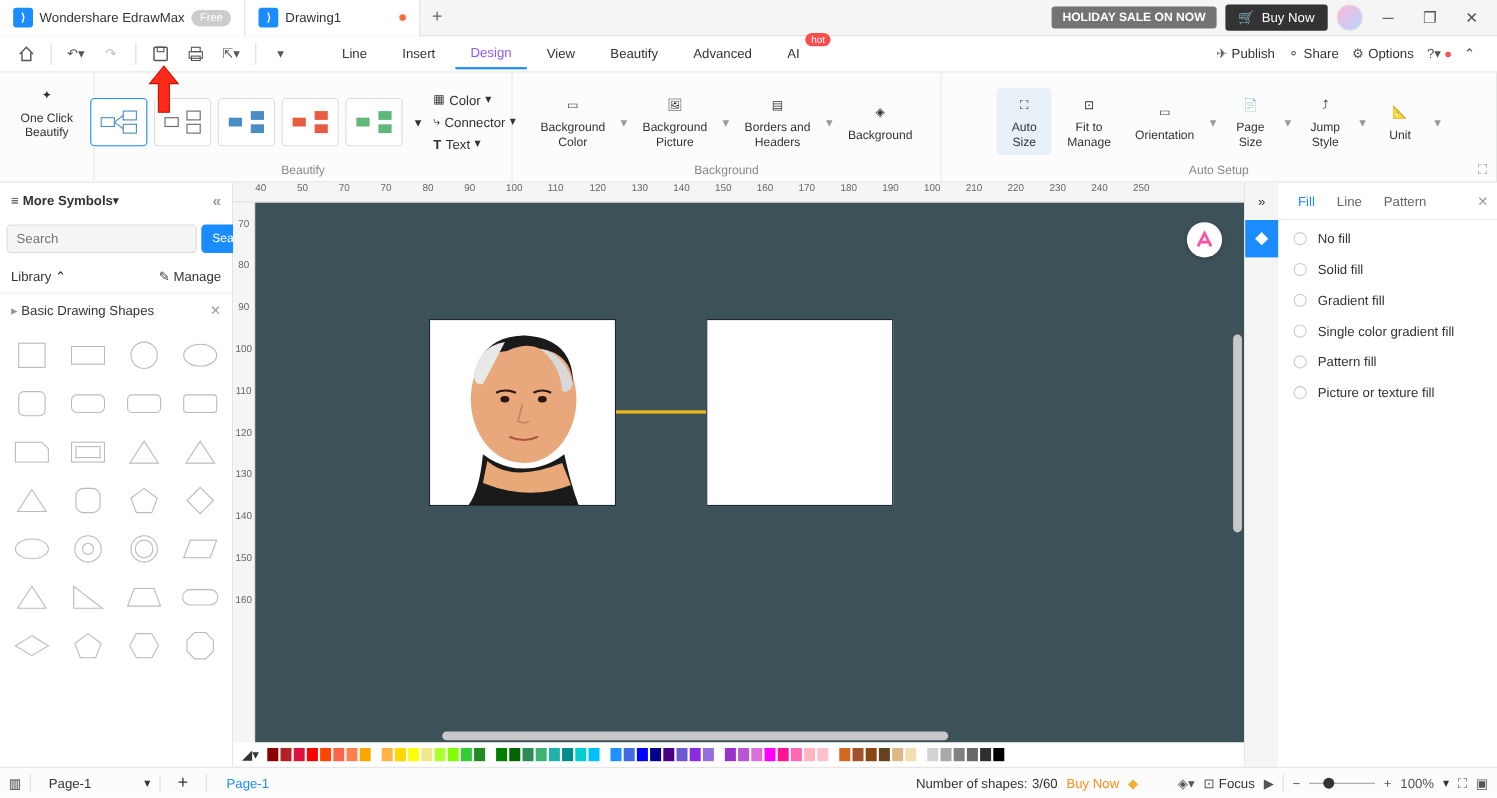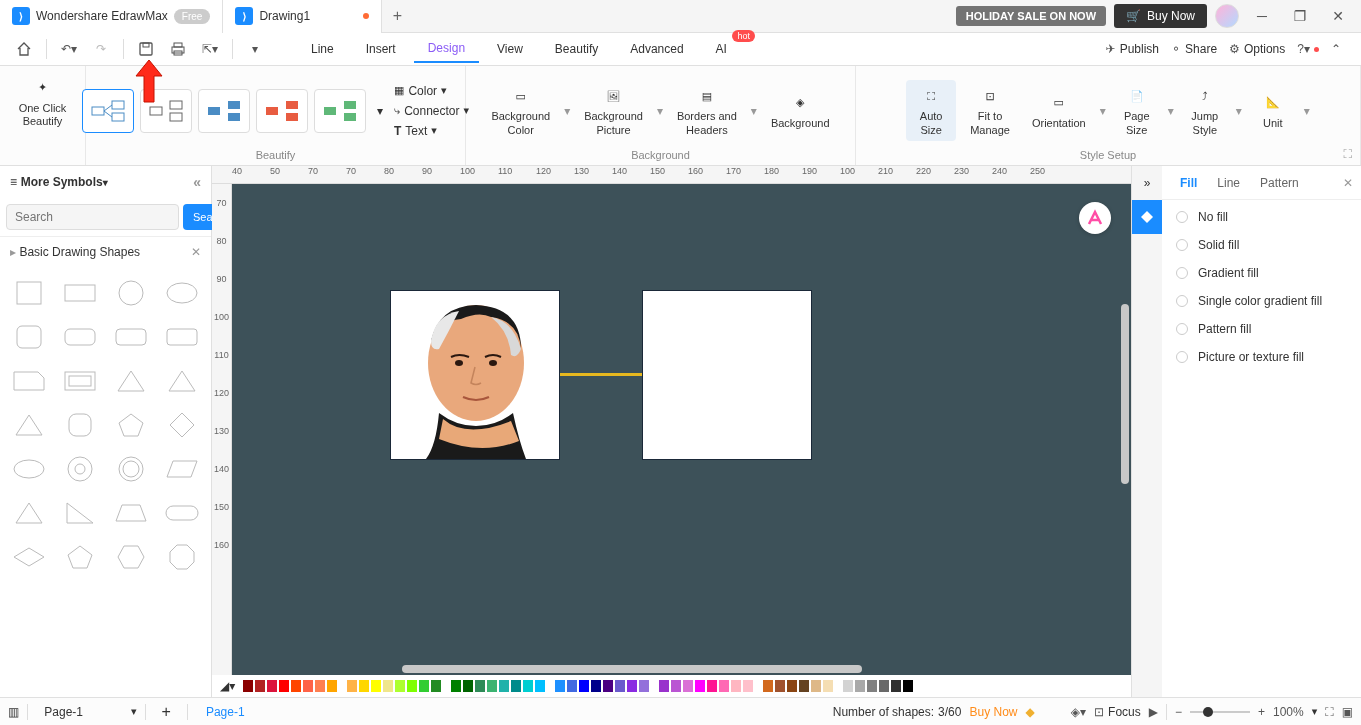--- a/index.html
+++ b/index.html
@@ -65,21 +65,21 @@
 .ai-fab{position:absolute;top:18px;right:20px;width:32px;height:32px;border-radius:50%;background:#fff;box-shadow:0 1px 4px rgba(0,0,0,.2);display:flex;align-items:center;justify-content:center}
 .color-strip{height:22px;display:flex;align-items:center;padding:0 8px;gap:2px}
 .color-sw{width:10px;height:12px}
 .right-panel{width:230px;border-left:1px solid #e0e0e0;display:flex;background:#fff}
 .rp-tabs-v{width:30px;background:#f5f5f5;display:flex;flex-direction:column}
 .rp-tab-v{width:30px;height:34px;display:flex;align-items:center;justify-content:center}
 .rp-tab-v.active{background:#1a8cff;color:#fff}
 .rp-content{flex:1;display:flex;flex-direction:column}
 .rp-tabs-h{display:flex;border-bottom:1px solid #eee;padding:0 8px;height:34px;align-items:center}
 .rp-tab-h{padding:6px 10px;font-size:12px;color:#666}
-.rp-tab-h.active{color:#1a8cff;font-weight:700}
+.rp-tab-h.active{color:#1a8cff;font-weight:400}
 .rp-close{margin-left:auto;color:#999}
 .fill-opts{padding:10px 14px;display:flex;flex-direction:column;gap:14px}
 .fill-opt{display:flex;align-items:center;gap:10px;color:#888;font-size:12px}
 .radio{width:12px;height:12px;border:1.5px solid #ccc;border-radius:50%}
 .statusbar{height:28px;display:flex;align-items:center;border-top:1px solid #e0e0e0;padding:0 8px;gap:8px;font-size:11px;background:#fcfcfc}
 .sb-page{color:#1a8cff;padding:0 10px}
 .sb-sep{flex:1}
 .sb-item{display:flex;align-items:center;gap:4px;color:#555}
 .buy-now-link{color:#ff8c1a}
 .red-arrow{position:absolute;left:134px;top:58px;z-index:100}
@@ -275,36 +275,40 @@
           <span style="white-space:pre-line">Jump
 Style</span>
         </div>
       <span style="color:#999">▾</span>
       <div class="rb-btn">
           <span class="ic">📐</span>
           <span>Unit</span>
         </div>
       <span style="color:#999">▾</span>
     </div>
-    <div class="ribbon-group-label">Style Setup</div>
+    <div class="ribbon-group-label">Auto Setup</div>
     <span style="position:absolute;right:8px;bottom:4px;color:#999">⛶</span>
   </div>
 </div>
 
 <div class="main">
 
   <div class="left-panel">
     <div class="lp-header">
       <span>≡</span>&nbsp;
       <span>More Symbols</span><span style="font-size:10px">▾</span>
       <span class="chev">«</span>
     </div>
     <div class="lp-search">
       <input placeholder="Search" style="">
       <button>Search</button>
+    </div>
+    <div class="lp-lib">
+      <span><span>Library</span> ⌃</span>
+      <span class="manage">✎ <span>Manage</span></span>
     </div>
     <div class="lp-cat">
       <span style="color:#999">▸</span>&nbsp;<span>Basic Drawing Shapes</span>
       <span class="x">✕</span>
     </div>
     <div class="shapes-grid">
       <div class="shape-cell">
           <svg width="30" height="26">
             <rect x="3" y="2" width="24" height="22" fill="none" stroke="#bbb"></rect>
           </svg>

